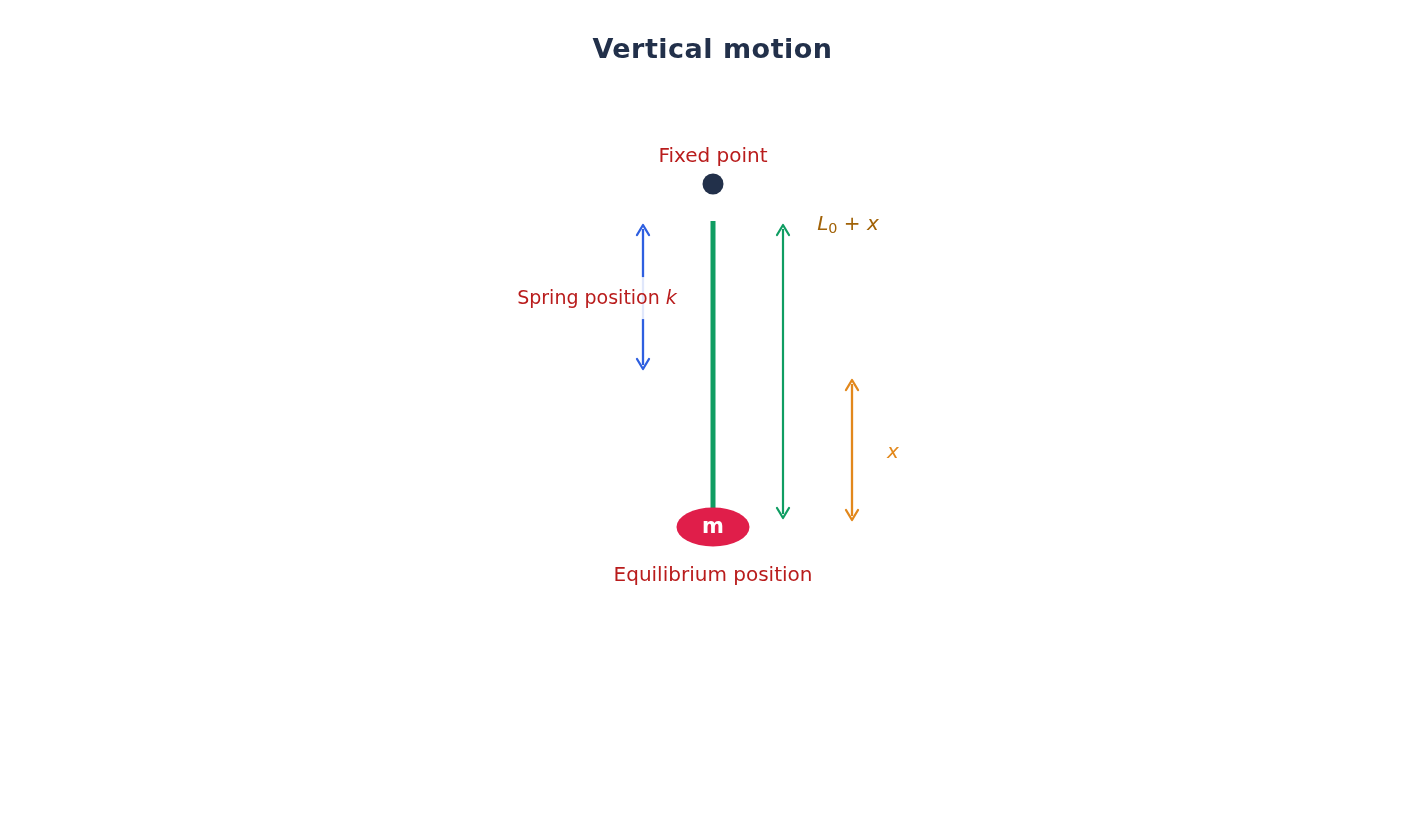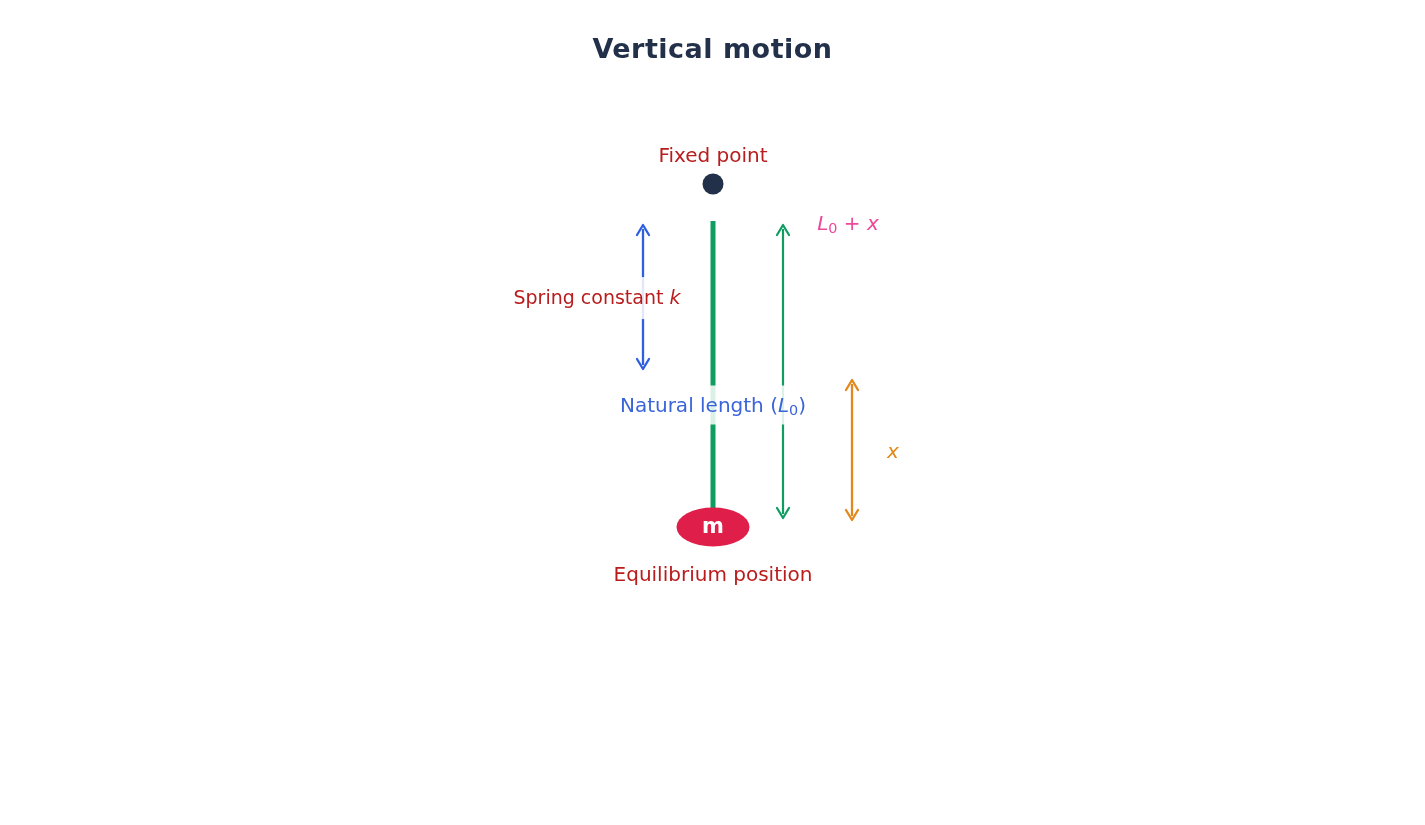--- a/index.html
+++ b/index.html
@@ -49,21 +49,21 @@
   .lbl.masked {
     background: rgba(255, 255, 255, 0.85);
   }
   .spring-constant-label { padding: 10px 3px; }
   .natural-length-label {
     padding: 8px 4px;
     color: #3b64d9;
     font-size: 20px;
   }
   .total-length-label {
-    color: #ec4899;
+    color: #a16207;
     font-size: 20px;
   }
   .extension-label {
     color: #e2881c;
     font-size: 20px;
   }
   .fixed-point-label, .equilibrium-label { font-size: 20px; }
   .mass-label {
     color: #ffffff;
     font-weight: bold;
@@ -99,23 +99,22 @@
       <polyline points="846,489 852,499 858,489" fill="none" stroke-width="2.3" stroke-linecap="round" stroke-linejoin="round" stroke="#e2881c"></polyline>
     </g>
 
     <ellipse cx="713" cy="506" rx="36.5" ry="19.5" fill="#e01e4a"></ellipse>
   </svg>
 
   <div class="page-title">Vertical motion</div>
 
   <div class="lbl fixed-point-label" style="left:713px; top:134px;">Fixed point</div>
 
-  <div class="lbl masked spring-constant-label" style="left:597px; top:277px;"><span>Spring constant </span><i>k</i></div>
+  <div class="lbl masked spring-constant-label" style="left:597px; top:277px;"><span>Spring position </span><i>k</i></div>
 
-  <div class="lbl masked natural-length-label" style="left:713px; top:384px;"><span>Natural length (</span><i>L</i><sub>0</sub><span>)</span></div>
 
   <div class="lbl total-length-label" style="left:848px; top:202px;"><i>L</i><sub>0</sub><span> + </span><i>x</i></div>
 
   <div class="lbl extension-label" style="left:893px; top:430px;"><i>x</i></div>
 
   <div class="lbl mass-label" style="left:713px; top:505px;">m</div>
 
   <div class="lbl equilibrium-label" style="left:713px; top:553px;text-align:right;">Equilibrium position</div>
 
 </div>

